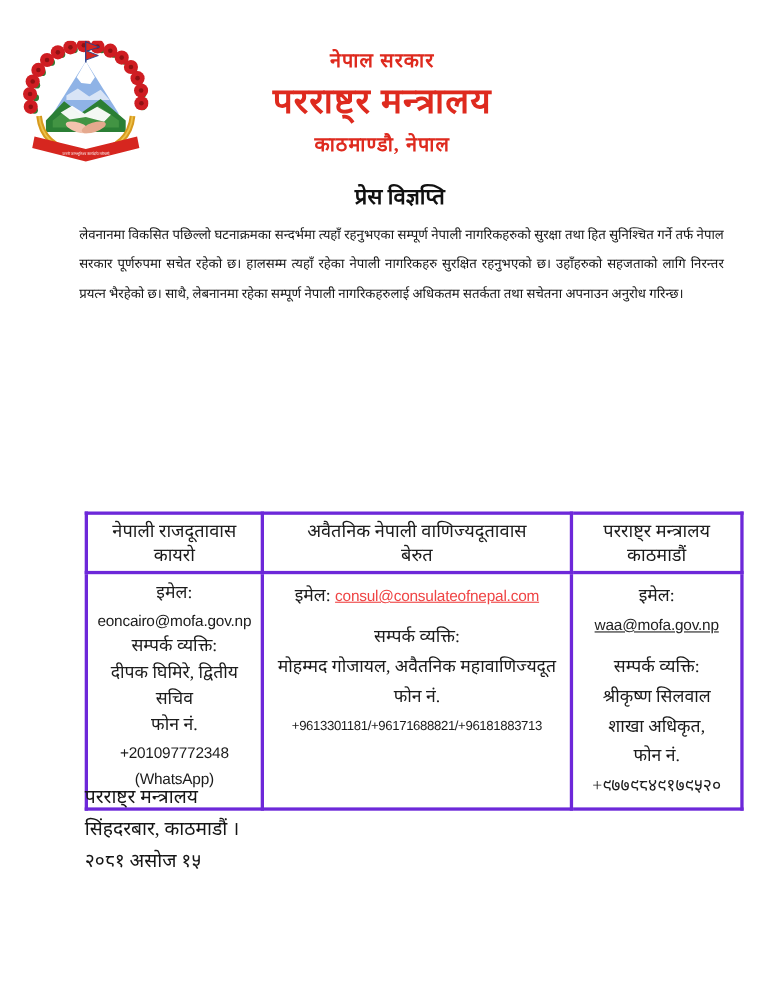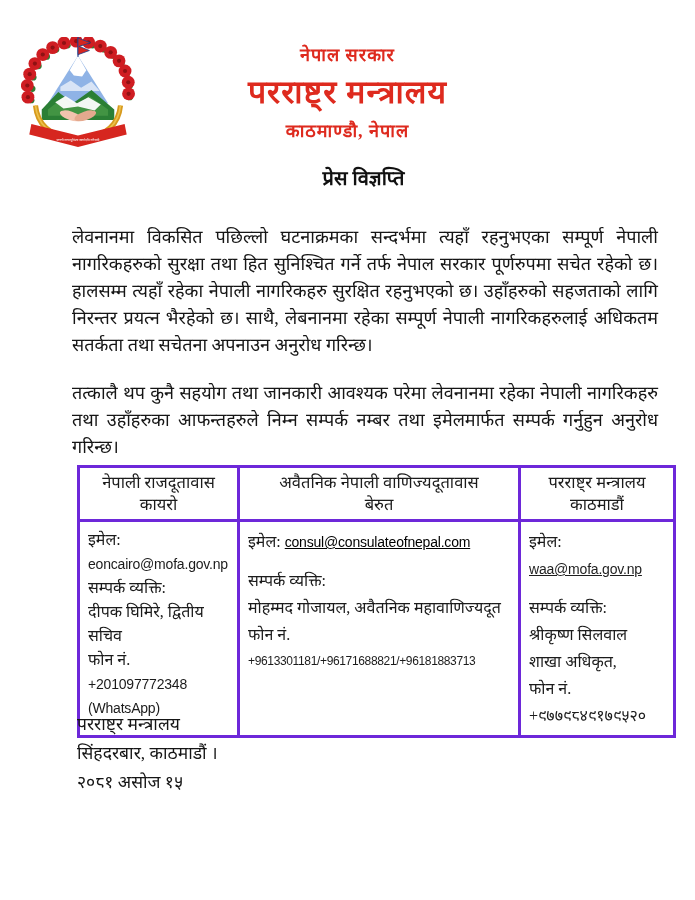--- a/index.html
+++ b/index.html
@@ -11,34 +11,34 @@
   .emblem{position:absolute;left:21px;top:37px;width:114px;height:112px;}
   .header-text{position:absolute;left:0;top:42px;width:695px;text-align:center;}
   .hdr-gov{font-size:18px;font-weight:bold;color:#de2a1e;letter-spacing:1px;}
   .hdr-ministry{font-size:32px;font-weight:bold;color:#de2a1e;margin-top:3px;letter-spacing:1px;}
   .hdr-place{font-size:18px;font-weight:bold;color:#de2a1e;margin-top:6px;letter-spacing:1px;}
   
   .doc-title{position:absolute;left:0;top:164px;width:695px;text-align:center;
     font-size:20px;font-weight:bold;color:#111;margin-left:16px;}
   
   .body-text{position:absolute;left:72px;top:200px;width:586px;
-    font-size:18px;line-height:27px;text-align:justify;color:#151515;margin-top:24px;}
+    font-size:12px;line-height:27px;text-align:justify;color:#151515;}
   .body-text p{margin:0 0 21px 0;}
   
   .contact-table{position:absolute;left:77px;top:465px;width:596px;border-collapse:collapse;table-layout:fixed;}
   .contact-table td{border:3px solid #6d28d9;vertical-align:top;padding:6px 8px;}
   .contact-table td.hdr{height:47px;vertical-align:middle;text-align:center;
     font-size:16.5px;line-height:22px;padding:2px 4px;}
-  .cell-body{min-height:160px;}
+  .cell-body{min-height:160px;text-align:center;}
   .cline{font-size:16px;line-height:24px;}
   .roomy .cline{line-height:27px;}
   .gap-after{margin-bottom:11px;}
   .latin{font-family:"Liberation Sans",sans-serif;font-size:14px;letter-spacing:-0.2px;}
   .latin.tight{font-size:12px;letter-spacing:-0.35px;white-space:nowrap;}
-  a.link-teal{color:#000000;text-decoration:underline;cursor:pointer;}
+  a.link-teal{color:#ef4444;text-decoration:underline;cursor:pointer;}
   a.link-dark{color:#1e1e1e;text-decoration:underline;cursor:pointer;}
   
   .footer{position:absolute;left:77px;top:710px;font-size:17.5px;line-height:29px;color:#151515;}
 </style>
 </head>
 <body>
 
 <div class="page">
 
   <div class="emblem">
@@ -138,21 +138,20 @@
   <div class="header-text">
     <div class="hdr-gov">नेपाल सरकार</div>
     <div class="hdr-ministry">परराष्ट्र मन्त्रालय</div>
     <div class="hdr-place">काठमाण्डौ, नेपाल</div>
   </div>
 
   <div class="doc-title">प्रेस विज्ञप्ति</div>
 
   <div class="body-text">
     <p>लेवनानमा विकसित पछिल्लो घटनाक्रमका सन्दर्भमा त्यहाँ रहनुभएका सम्पूर्ण नेपाली नागरिकहरुको सुरक्षा तथा हित सुनिश्चित गर्ने तर्फ नेपाल सरकार पूर्णरुपमा सचेत रहेको छ।  हालसम्म त्यहाँ रहेका नेपाली नागरिकहरु सुरक्षित रहनुभएको छ।  उहाँहरुको सहजताको लागि निरन्तर प्रयत्न भैरहेको छ।  साथै, लेबनानमा रहेका सम्पूर्ण नेपाली नागरिकहरुलाई अधिकतम सतर्कता तथा सचेतना अपनाउन अनुरोध गरिन्छ।</p>
-    <p>तत्कालै थप कुनै सहयोग तथा जानकारी आवश्यक परेमा लेवनानमा रहेका नेपाली नागरिकहरु तथा उहाँहरुका आफन्तहरुले निम्न सम्पर्क नम्बर तथा इमेलमार्फत सम्पर्क गर्नुहुन अनुरोध गरिन्छ।</p>
   </div>
 
   <table class="contact-table">
     <colgroup>
         <col style="width:160px">
         <col style="width:281px">
         <col style="width:155px">
       </colgroup>
     <tbody>
         <tr>

